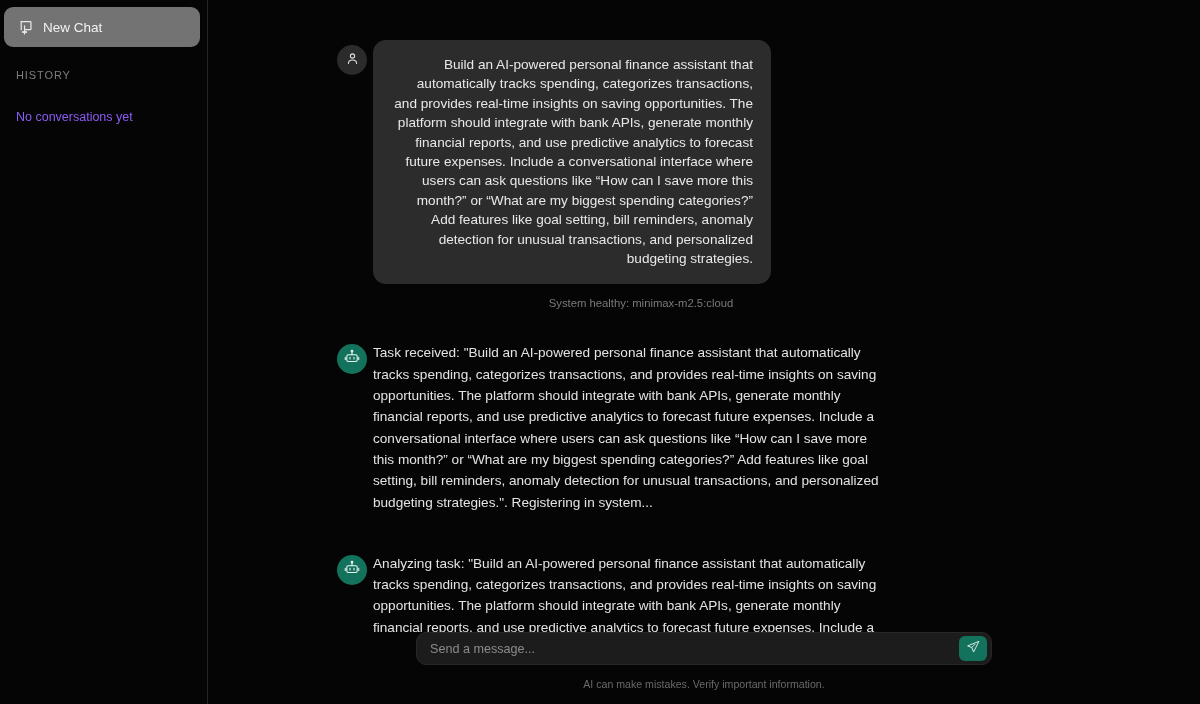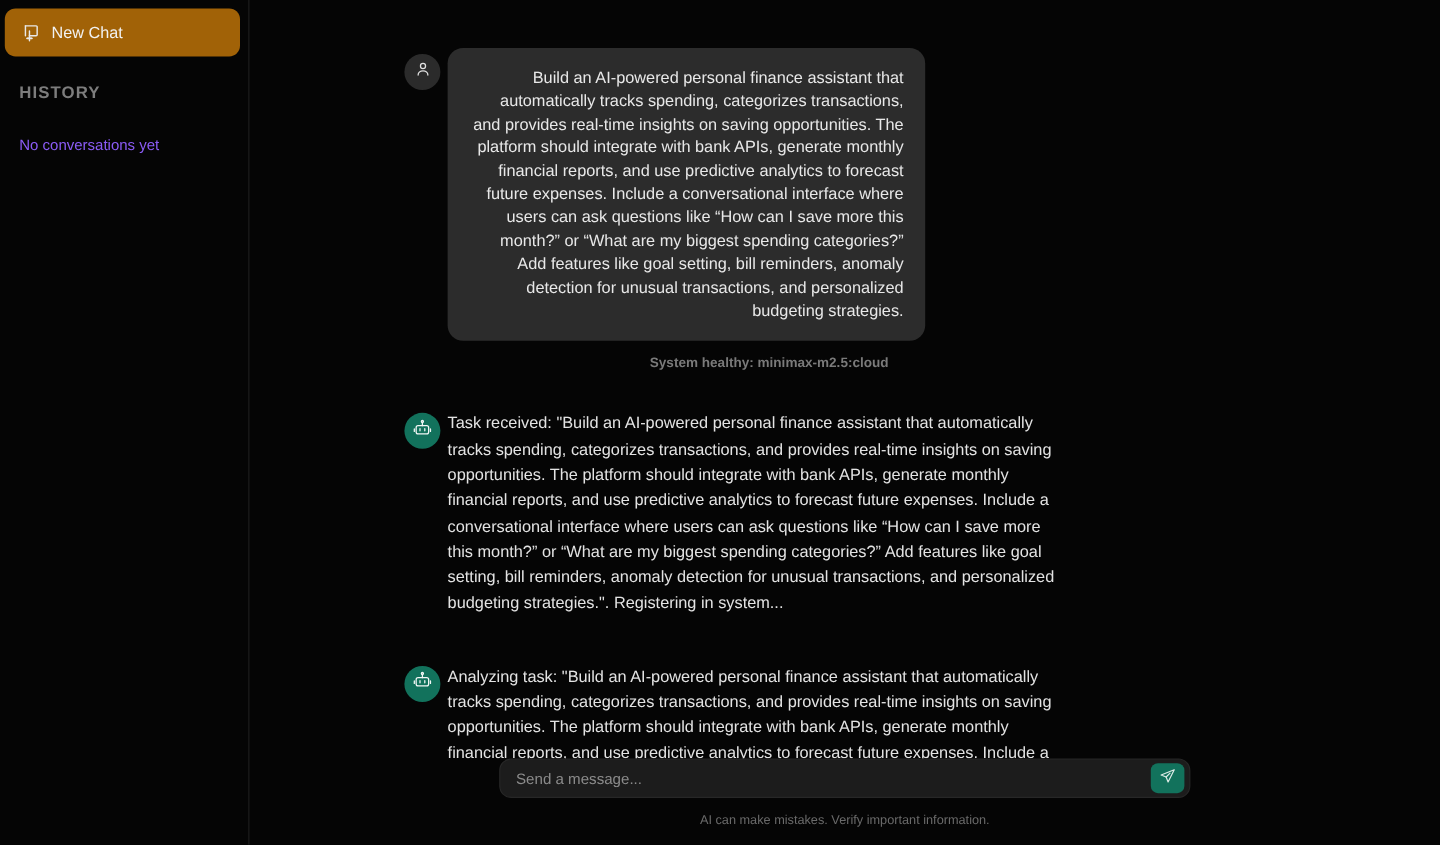--- a/index.html
+++ b/index.html
@@ -33,39 +33,39 @@
     position: relative;
   }
 
   .new-chat-btn {
     display: flex;
     align-items: center;
     gap: 9px;
     height: 40px;
     margin: 3px 0 0 0;
     padding: 0 14px;
-    background: #a16207;
+    background: #737373;
     border: none;
     border-radius: 9px;
     color: #f2f2f2;
     font-size: 13.5px;
     font-family: "Liberation Sans", sans-serif;
     cursor: pointer;
     width: 196px;
   }
 
   .icon-newchat { display: block; width: 16px; height: 16px; flex: 0 0 16px; }
 
   .history-label {
     margin: 22px 0 0 12px;
-    font-size: 14px;
+    font-size: 11px;
     letter-spacing: 0.9px;
     color: #7d7d7d;
     text-transform: uppercase;
-    font-weight: 700;
+    font-weight: 400;
   }
 
   .empty-history {
     margin: 29px 0 0 12px;
     font-size: 12.5px;
     color: #8b5cf6;
   }
 
   
   .main {
@@ -122,21 +122,21 @@
   }
 
   .status-line {
     width: 770px;
     margin: 13px auto 0 auto;
     padding-left: 18px;
     text-align: center;
     font-size: 11.3px;
     color: #7a7a7a;
   }
-  .status-line .inner { margin-left: -180px; font-weight: bold; }
+  .status-line .inner { margin-left: -180px; }
 
   .assistant-text {
     color: #e3e3e3;
     font-size: 13.6px;
     line-height: 21.3px;
     max-width: 506px;
     padding-top: 3px;
   }
 
   .spacer-1 { height: 30px; }

